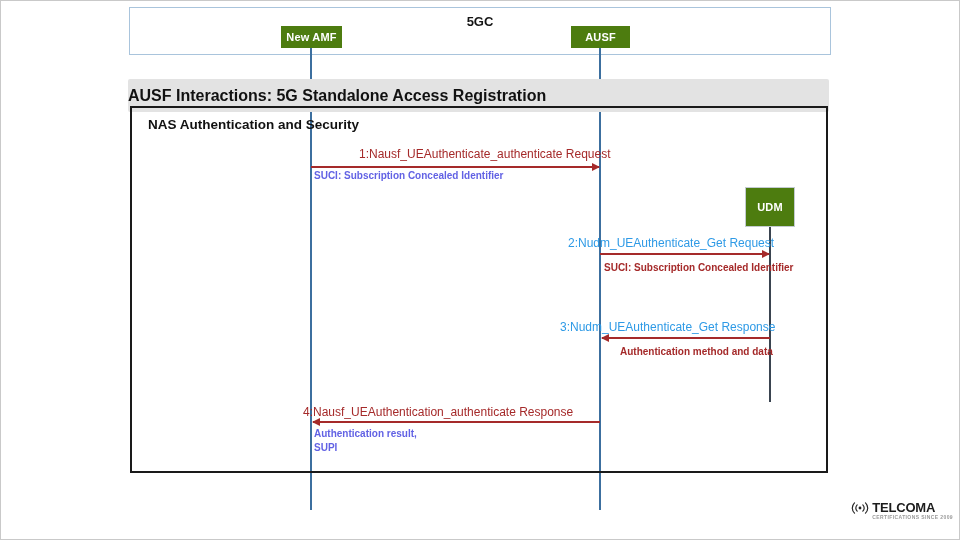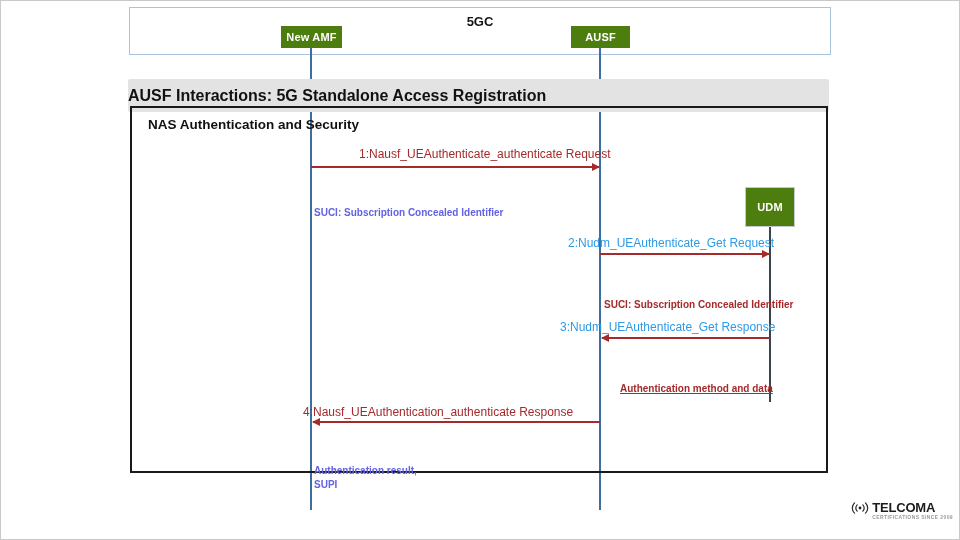--- a/index.html
+++ b/index.html
@@ -56,40 +56,40 @@
     position: absolute; left: 130px; top: 106px; width: 698px; height: 367px;
     border: 2px solid #1a1a1a; background: transparent; z-index: 2;
   }
   .panel-title {
     position: absolute; left: 16px; top: 9px;
     font-size: 13.5px; font-weight: 600; color: #111111;
   }
 
   
   .msg-label { position: absolute; z-index: 4; font-size: 12px; font-weight: 500; white-space: nowrap; }
-  .msg-note  { position: absolute; z-index: 4; font-size: 10px; font-weight: 600; white-space: nowrap; margin-top: 37px; }
+  .msg-note  { position: absolute; z-index: 4; font-size: 10px; font-weight: 600; white-space: nowrap; }
   .msg-arrow { position: absolute; z-index: 4; height: 2px; background: #a52a2a; }
   .msg-arrow::after {
     content: ""; position: absolute; top: -3.5px; width: 0; height: 0;
     border-top: 4.5px solid transparent; border-bottom: 4.5px solid transparent;
   }
   .msg-arrow.right::after { right: -1px; border-left: 8px solid #a52a2a; }
   .msg-arrow.left::after  { left: -1px;  border-right: 8px solid #a52a2a; }
 
   .m1-label { left: 313px; top: 147px; margin-left: 46px; }
   .m1-arrow { left: 311px; top: 166px; width: 288px; }
   .m1-note  { left: 314px; top: 170px; }
 
   .m2-label { left: 568px; top: 236px; }
   .m2-arrow { left: 600px; top: 253px; width: 169px; }
   .m2-note  { left: 604px; top: 262px; }
 
   .m3-label { left: 560px; top: 320px; }
   .m3-arrow { left: 602px; top: 337px; width: 168px; }
-  .m3-note  { left: 620px; top: 346px; text-decoration: underline; }
+  .m3-note  { left: 620px; top: 346px; }
 
   .m4-label { left: 303px; top: 405px; }
   .m4-arrow { left: 313px; top: 421px; width: 287px; }
   .m4-note1 { left: 314px; top: 428px; }
   .m4-note2 { left: 314px; top: 442px; }
 
   
   .logo {
     position: absolute; right: 7px; bottom: 20px; z-index: 5;
     display: flex; align-items: center; gap: 2px;

